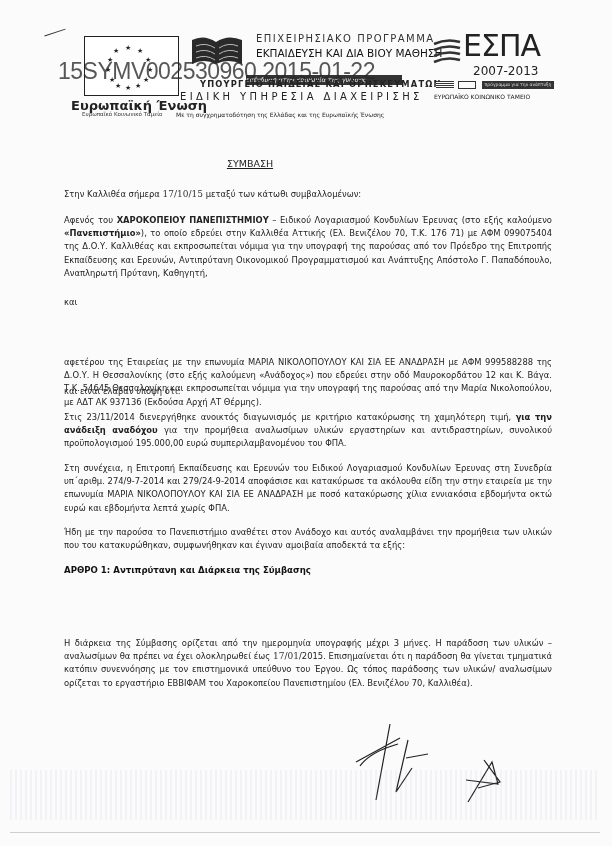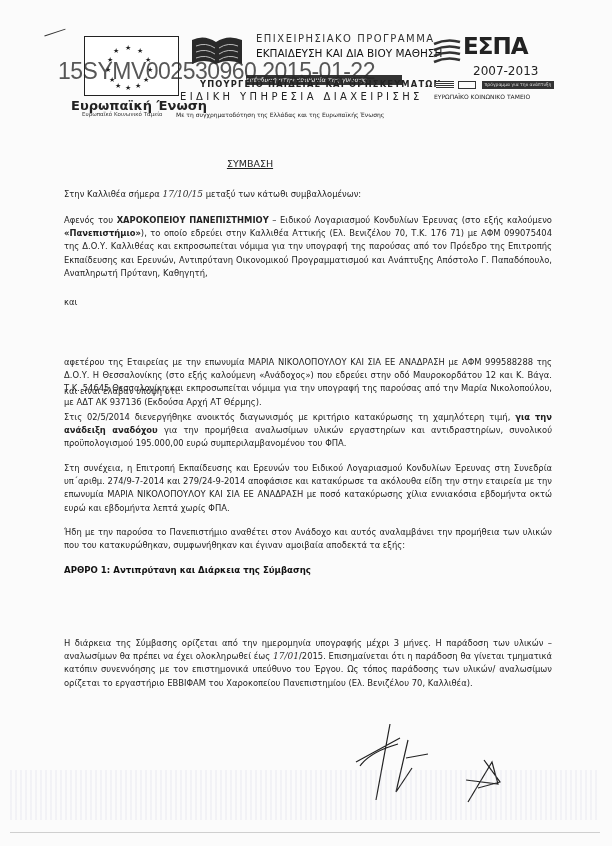--- a/index.html
+++ b/index.html
@@ -25,35 +25,35 @@
 
     .book-icon { position:absolute; left:190px; top:36px; width:54px; height:30px; }
     .op-line1 { position:absolute; left:256px; top:33px; font-size:10px; letter-spacing:1.5px; color:#333; font-weight:normal; }
     .op-line2 { position:absolute; left:256px; top:47px; font-size:10.5px; color:#111; }
     .op-banner { position:absolute; left:246px; top:63px; width:156px; height:10px; background:#333; color:#eee; font-size:6.5px; font-style:italic; line-height:10px; text-align:left; padding-right:16px; box-sizing:border-box;margin-top:12px; }
     .ministry1 { position:absolute; left:200px; top:79px; font-size:8.3px; font-weight:bold; letter-spacing:1.2px; color:#222; }
     .ministry2 { position:absolute; left:180px; top:91px; font-size:10px; letter-spacing:3.4px; color:#222; }
     .cofund { position:absolute; left:176px; top:111px; font-size:6px; color:#222; }
 
     .espa-waves { position:absolute; left:432px; top:38px; width:30px; height:28px; }
-    .espa-title { position:absolute; left:463px; top:30px; font-size:23px; font-weight:bold; color:#222; letter-spacing:-1px; line-height:32px; }
+    .espa-title { position:absolute; left:463px; top:30px; font-size:30px; font-weight:normal; color:#222; letter-spacing:-1px; line-height:32px; }
     .espa-years { position:absolute; left:473px; top:62px; font-size:12px; color:#222; line-height:18px; }
     .espa-flags { position:absolute; left:436px; top:81px; width:42px; height:8px; }
     .espa-flag-gr { position:absolute; left:0; top:0; width:18px; height:8px; background:repeating-linear-gradient(180deg,#333 0 1px,#fff 1px 2px); }
     .espa-flag-eu { position:absolute; left:22px; top:0; width:18px; height:8px; border:1px solid #333; box-sizing:border-box; }
     .espa-banner { position:absolute; left:482px; top:81px; width:72px; height:8px; background:#333; color:#ddd; font-size:4.5px; line-height:8px; text-align:center; }
     .espa-fund { position:absolute; left:434px; top:93px; font-size:6px; color:#222; }
 
     .watermark { position:absolute; left:58px; top:58px; font-size:23px; color:rgba(40,40,40,0.78); letter-spacing:-0.5px; font-family:"Liberation Sans", sans-serif; white-space:nowrap; }
 
     
     .title { position:absolute; left:0; width:500px; top:158px; text-align:center; font-size:9.5px; text-decoration:underline; }
     .para { position:absolute; left:64px; width:488px; font-size:8.4px; line-height:13.2px; text-align:justify; color:#222; }
     .para b { font-weight:bold; }
-    .handwritten { font-family:"DejaVu Serif", serif; font-style:italic; font-size:9px; color:#333; }
+    .handwritten { font-family:"DejaVu Serif", serif; font-size:9px; color:#333; }
     .heading { position:absolute; left:64px; font-size:8.6px; font-weight:bold; color:#111; }
 
     .signatures { position:absolute; left:350px; top:722px; width:220px; height:95px; }
   </style>
 </head>
 <body>
 
 <div class="page">
   <div class="corner-mark"></div>
 
@@ -109,21 +109,21 @@
     <span>Αφενός του </span><b>ΧΑΡΟΚΟΠΕΙΟΥ ΠΑΝΕΠΙΣΤΗΜΙΟΥ</b><span> – Ειδικού Λογαριασμού Κονδυλίων Έρευνας (στο εξής καλούμενο </span><b>«Πανεπιστήμιο»</b><span>), το οποίο εδρεύει στην Καλλιθέα Αττικής (Ελ. Βενιζέλου 70, Τ.Κ. 176 71) με ΑΦΜ 099075404 της Δ.Ο.Υ. Καλλιθέας και εκπροσωπείται νόμιμα για την υπογραφή της παρούσας από τον Πρόεδρο της Επιτροπής Εκπαίδευσης και Ερευνών, Αντιπρύτανη Οικονομικού Προγραμματισμού και Ανάπτυξης Απόστολο Γ. Παπαδόπουλο, Αναπληρωτή Πρύτανη, Καθηγητή,</span>
   </div>
 
   <div class="para" style="top:296px;">και</div>
 
   <div class="para" style="top:332px;margin-top:24px;">αφετέρου της Εταιρείας με την επωνυμία ΜΑΡΙΑ ΝΙΚΟΛΟΠΟΥΛΟΥ ΚΑΙ ΣΙΑ ΕΕ ΑΝΑΔΡΑΣΗ με ΑΦΜ 999588288 της Δ.Ο.Υ. Η Θεσσαλονίκης (στο εξής καλούμενη «Ανάδοχος») που εδρεύει στην οδό Μαυροκορδάτου 12 και Κ. Βάγα. Τ.Κ. 54645 Θεσσαλονίκη και εκπροσωπείται νόμιμα για την υπογραφή της παρούσας από την Μαρία Νικολοπούλου, με ΑΔΤ ΑΚ 937136 (Εκδούσα Αρχή ΑΤ Θέρμης).</div>
 
   <div class="para" style="top:385px;">και είναι έλαβαν υπόψη ότι:</div>
 
   <div class="para" style="top:411px;">
-    <span>Στις 02/5/2014 διενεργήθηκε ανοικτός διαγωνισμός με κριτήριο κατακύρωσης τη χαμηλότερη τιμή, </span><b>για την ανάδειξη αναδόχου</b><span> για την προμήθεια αναλωσίμων υλικών εργαστηρίων και αντιδραστηρίων, συνολικού προϋπολογισμού 195.000,00 ευρώ συμπεριλαμβανομένου του ΦΠΑ.</span>
+    <span>Στις 23/11/2014 διενεργήθηκε ανοικτός διαγωνισμός με κριτήριο κατακύρωσης τη χαμηλότερη τιμή, </span><b>για την ανάδειξη αναδόχου</b><span> για την προμήθεια αναλωσίμων υλικών εργαστηρίων και αντιδραστηρίων, συνολικού προϋπολογισμού 195.000,00 ευρώ συμπεριλαμβανομένου του ΦΠΑ.</span>
   </div>
 
   <div class="para" style="top:462px;">Στη συνέχεια, η Επιτροπή Εκπαίδευσης και Ερευνών του Ειδικού Λογαριασμού Κονδυλίων Έρευνας στη Συνεδρία υπ΄αριθμ. 274/9-7-2014 και 279/24-9-2014 αποφάσισε και κατακύρωσε τα ακόλουθα είδη την στην εταιρεία με την επωνυμία ΜΑΡΙΑ ΝΙΚΟΛΟΠΟΥΛΟΥ ΚΑΙ ΣΙΑ ΕΕ ΑΝΑΔΡΑΣΗ με ποσό κατακύρωσης χίλια εννιακόσια εβδομήντα οκτώ ευρώ και εβδομήντα λεπτά χωρίς ΦΠΑ.</div>
 
   <div class="para" style="top:526px;">Ήδη με την παρούσα το Πανεπιστήμιο αναθέτει στον Ανάδοχο και αυτός αναλαμβάνει την προμήθεια των υλικών που του κατακυρώθηκαν, συμφωνήθηκαν και έγιναν αμοιβαία αποδεκτά τα εξής:</div>
 
   <div class="heading" style="top:565px;">ΑΡΘΡΟ 1: Αντιπρύτανη και Διάρκεια  της Σύμβασης</div>
   <div class="para" style="top:637px;">
     <span>Η διάρκεια της Σύμβασης ορίζεται από την ημερομηνία υπογραφής μέχρι 3 μήνες. Η παράδοση των υλικών – αναλωσίμων θα πρέπει να έχει ολοκληρωθεί έως </span><span class="handwritten">17/01</span><span>/2015</span><span>. Επισημαίνεται ότι η παράδοση θα γίνεται τμηματικά κατόπιν συνεννόησης με τον επιστημονικά υπεύθυνο του Έργου. Ως τόπος παράδοσης των υλικών/ αναλωσίμων ορίζεται το εργαστήριο ΕΒΒΙΦΑΜ του Χαροκοπείου Πανεπιστημίου (Ελ. Βενιζέλου 70, Καλλιθέα).</span>
   </div>

